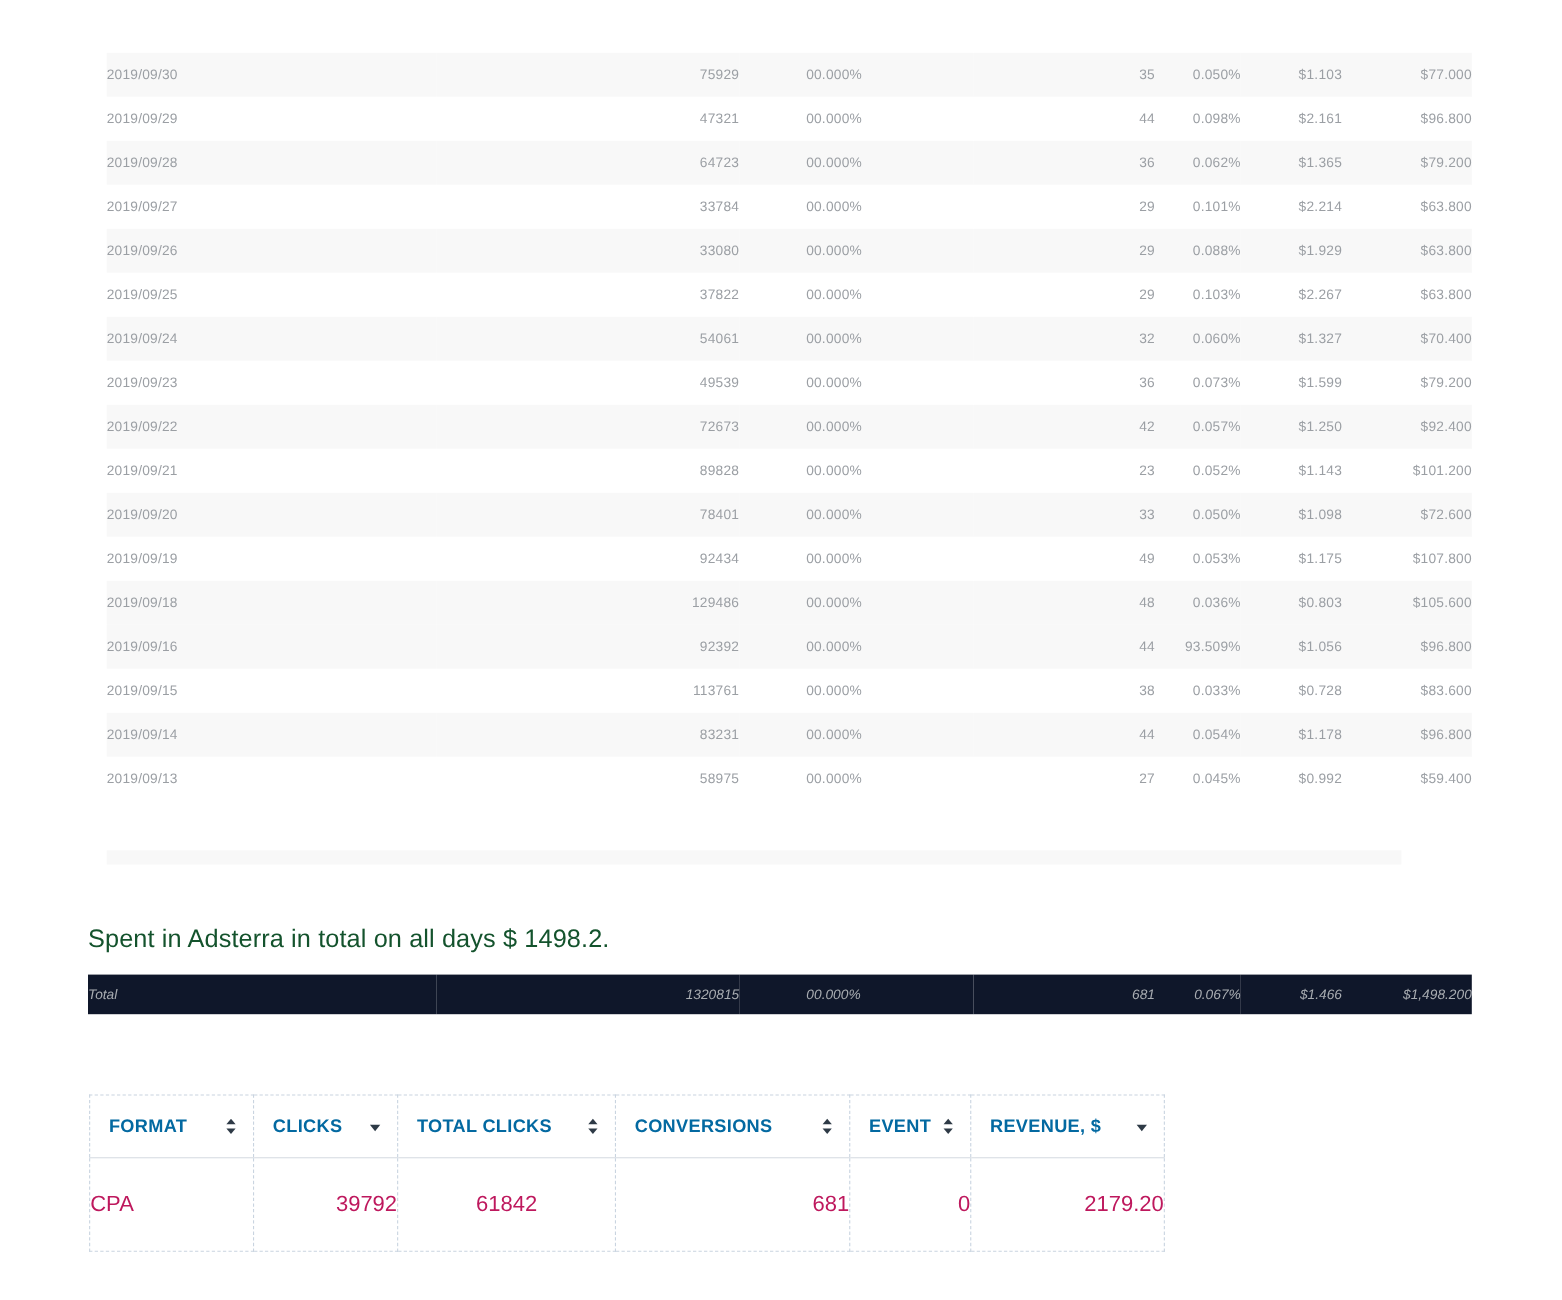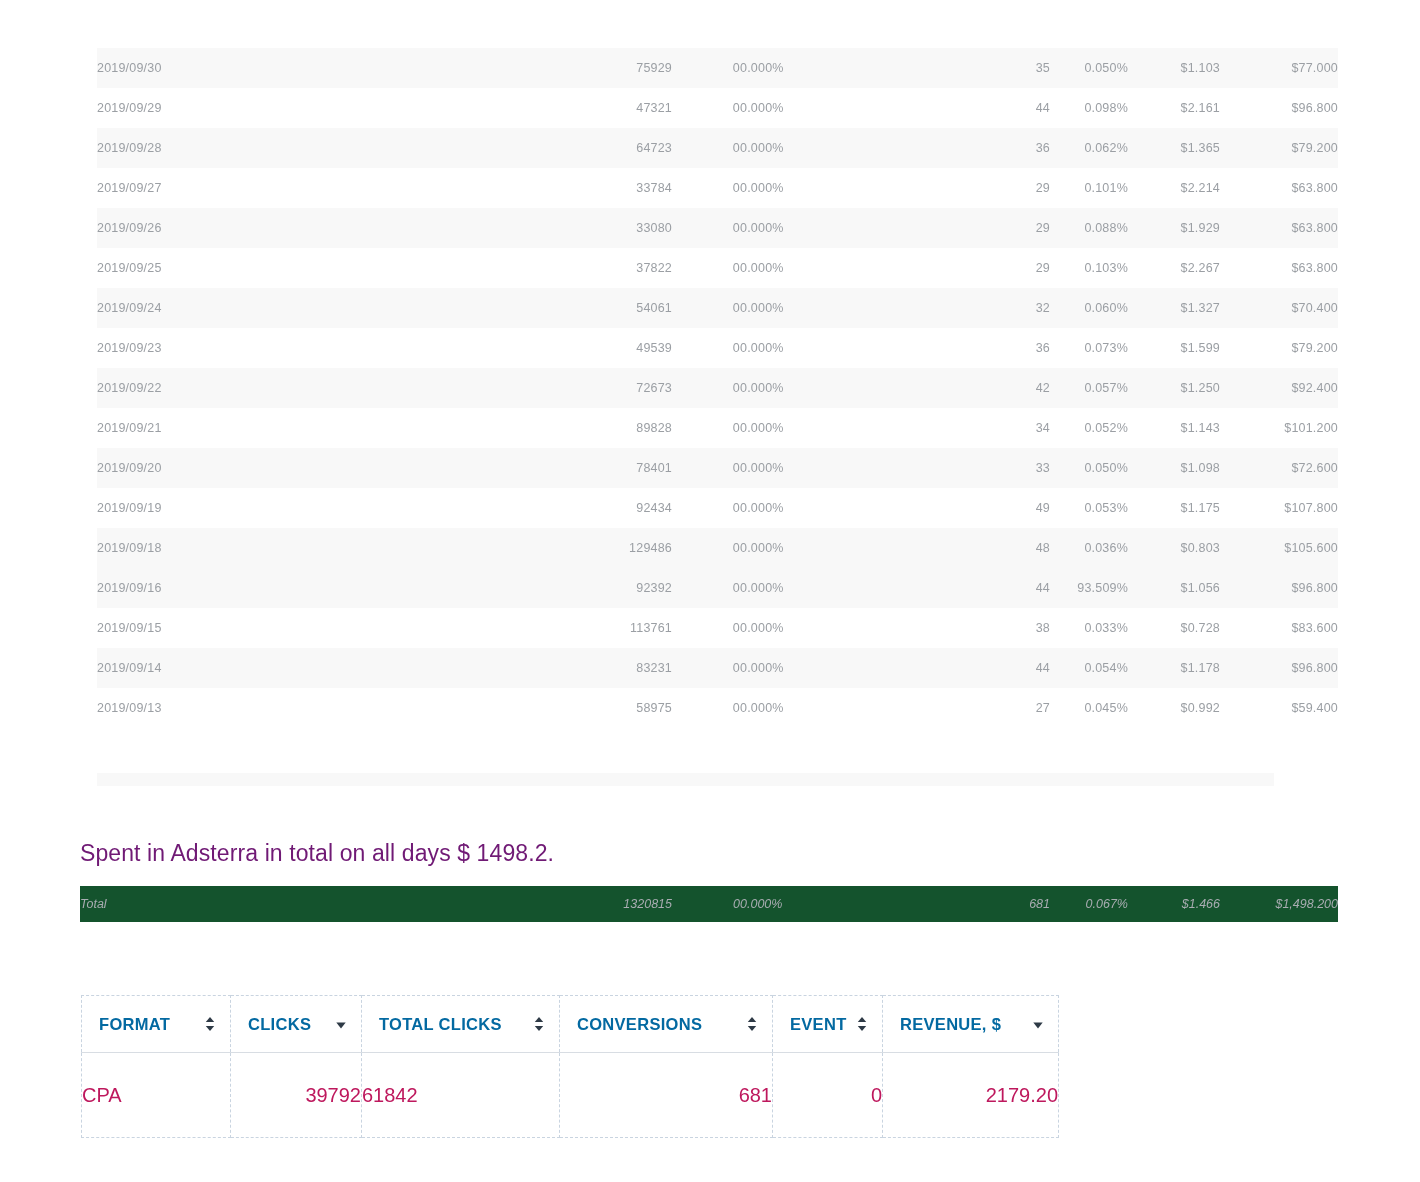--- a/index.html
+++ b/index.html
@@ -57,21 +57,21 @@
     height: 13px;
     background: #f8f8f8;
   }
 
   
   #spent-total-text {
     position: absolute;
     left: 80px;
     top: 840px;
     font-size: 23px;
-    color: #701a75;
+    color: #14532d;
     font-family: "Liberation Sans", sans-serif;
     letter-spacing: 0.1px;
     white-space: nowrap;
   }
 
   
   #total-row-wrap {
     position: absolute;
     left: 80px;
     top: 886px;
@@ -85,21 +85,21 @@
     table-layout: fixed;
   }
   table.totals td {
     font-size: 12.5px;
     color: #a8acb1;
     font-style: italic;
     height: 36px;
     vertical-align: middle;
     white-space: nowrap;
     padding: 0;
-    background: #14532d;
+    background: #0f172a;
   }
   td.t-label  { width: 317px; text-align: left;  padding-left: 17px; }
   td.t-imp    { width: 275px; text-align: right; padding-right: 8px; }
   td.t-clicks { width: 68px;  text-align: right; padding-right: 8px; }
   td.t-ctr    { width: 145px; text-align: left;  padding-left: 9px; }
   td.t-conv   { width: 165px; text-align: right; padding-right: 8px; }
   td.t-cr     { width: 78px;  text-align: right; padding-right: 0px; }
   td.t-cpa    { width: 92px;  text-align: right; padding-right: 4px; }
   td.t-spent  { width: 118px; text-align: right; padding-right: 6px; }
 
@@ -154,21 +154,21 @@
     display: inline-block;
     width: 12px;
     flex: 0 0 12px;
     line-height: 0;
     margin-left: 8px;
   }
   .sort-icon svg { display: block; }
 
   td.sc-format { width: 148px; text-align: left;  padding-left: 17px; }
   td.sc-clicks { width: 130px; text-align: right; padding-right: 19px; }
-  td.sc-total  { width: 197px; text-align: left; padding-right: 18px; }
+  td.sc-total  { width: 197px; text-align: center; padding-right: 18px; }
   td.sc-conv   { width: 212px; text-align: right; padding-right: 18px; }
   td.sc-event  { width: 109px; text-align: right; padding-right: 18px; }
   td.sc-rev    { width: 175px; text-align: right; padding-right: 18px; }
 
   th.sh-format { width: 148px; }
   th.sh-clicks { width: 130px; }
   th.sh-total  { width: 197px; }
   th.sh-conv   { width: 212px; }
   th.sh-event  { width: 109px; }
   th.sh-rev    { width: 175px; }
@@ -267,21 +267,21 @@
           <td class="c-conv">42</td>
           <td class="c-cr">0.057%</td>
           <td class="c-cpa">$1.250</td>
           <td class="c-spent">$92.400</td>
         </tr>
         <tr class="even">
           <td class="c-date">2019/09/21</td>
           <td class="c-imp">89828</td>
           <td class="c-clicks">0</td>
           <td class="c-ctr">0.000%</td>
-          <td class="c-conv">34</td>
+          <td class="c-conv">23</td>
           <td class="c-cr">0.052%</td>
           <td class="c-cpa">$1.143</td>
           <td class="c-spent">$101.200</td>
         </tr>
         <tr class="odd">
           <td class="c-date">2019/09/20</td>
           <td class="c-imp">78401</td>
           <td class="c-clicks">0</td>
           <td class="c-ctr">0.000%</td>
           <td class="c-conv">33</td>

